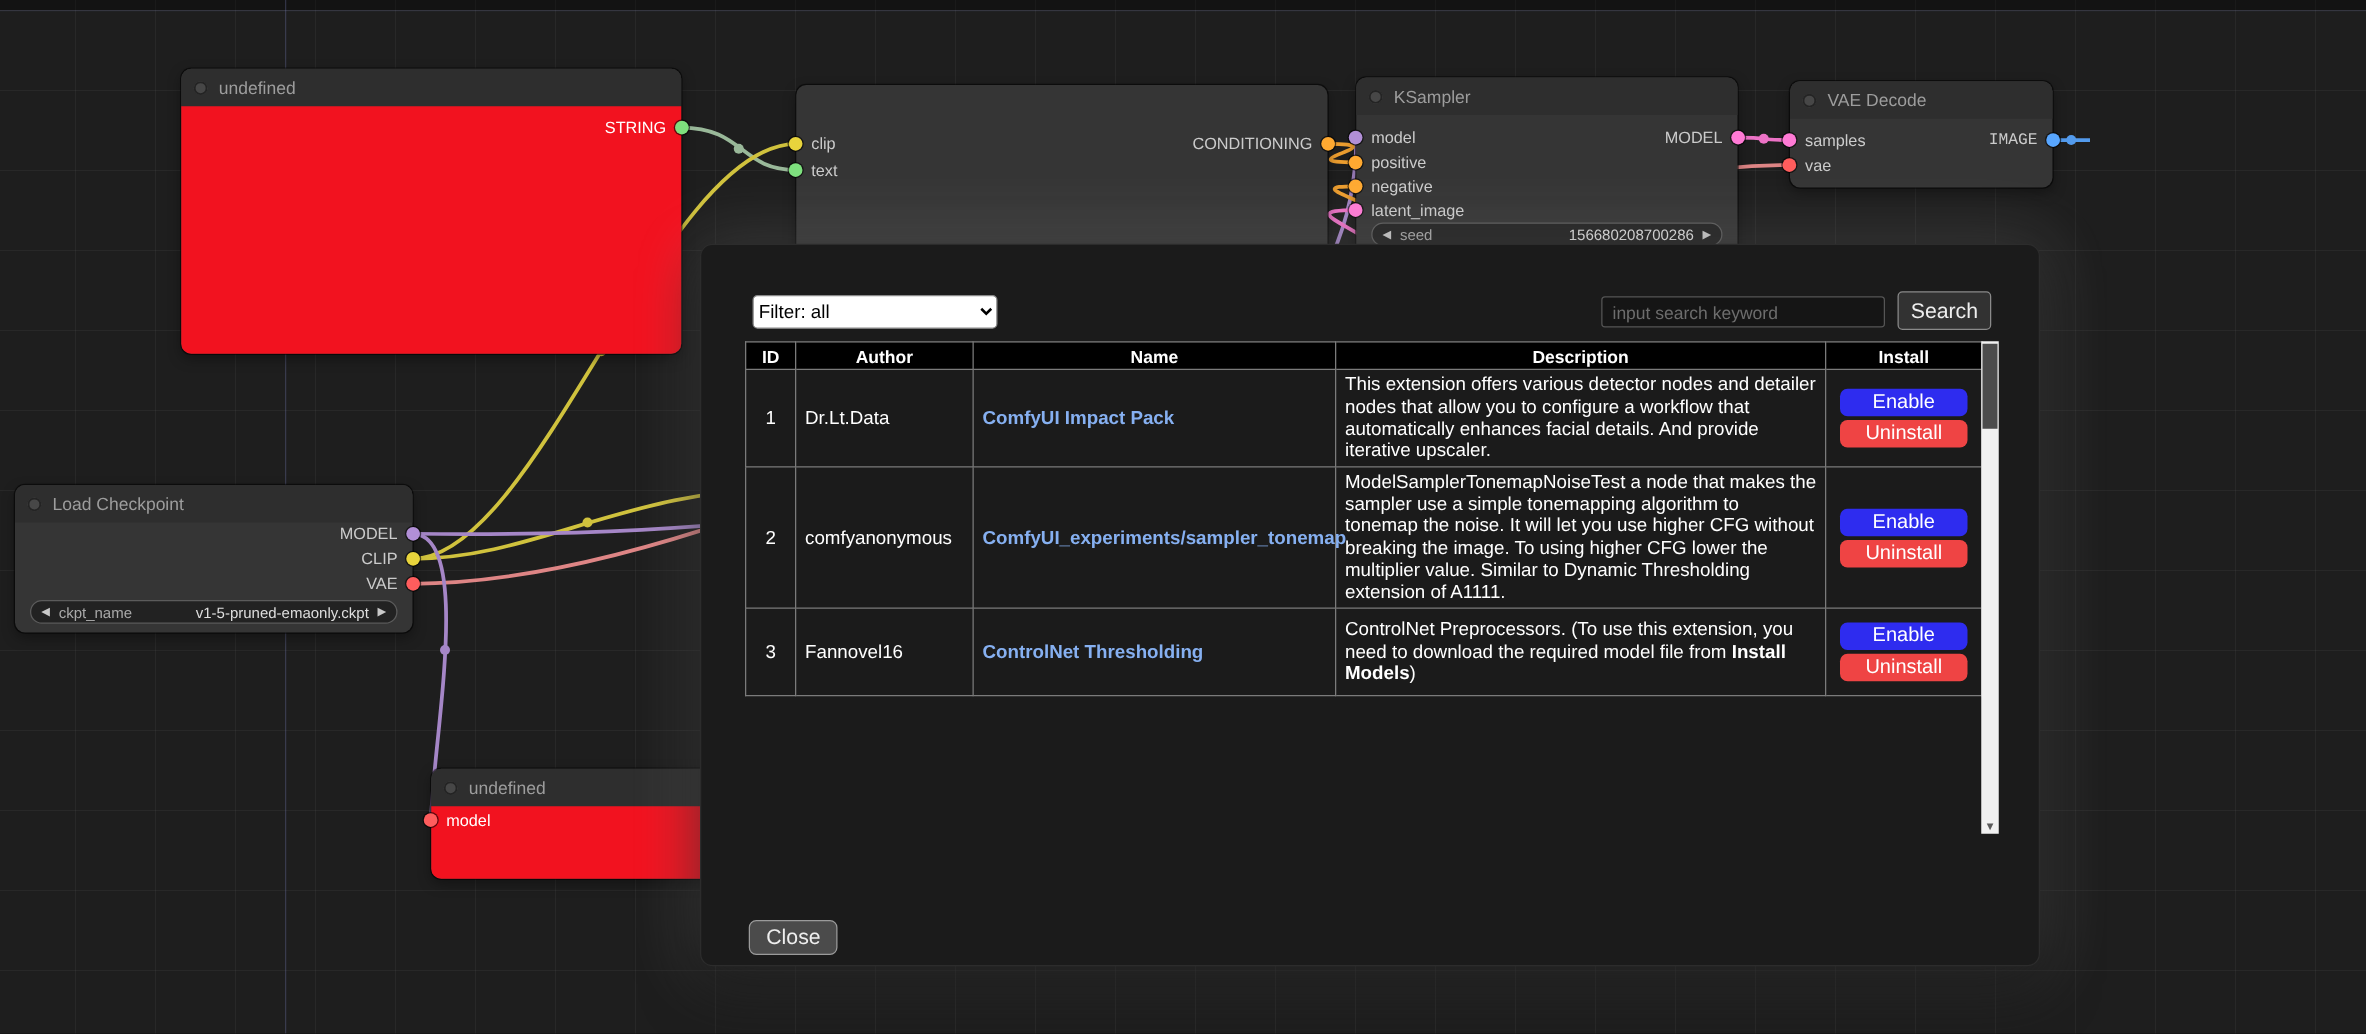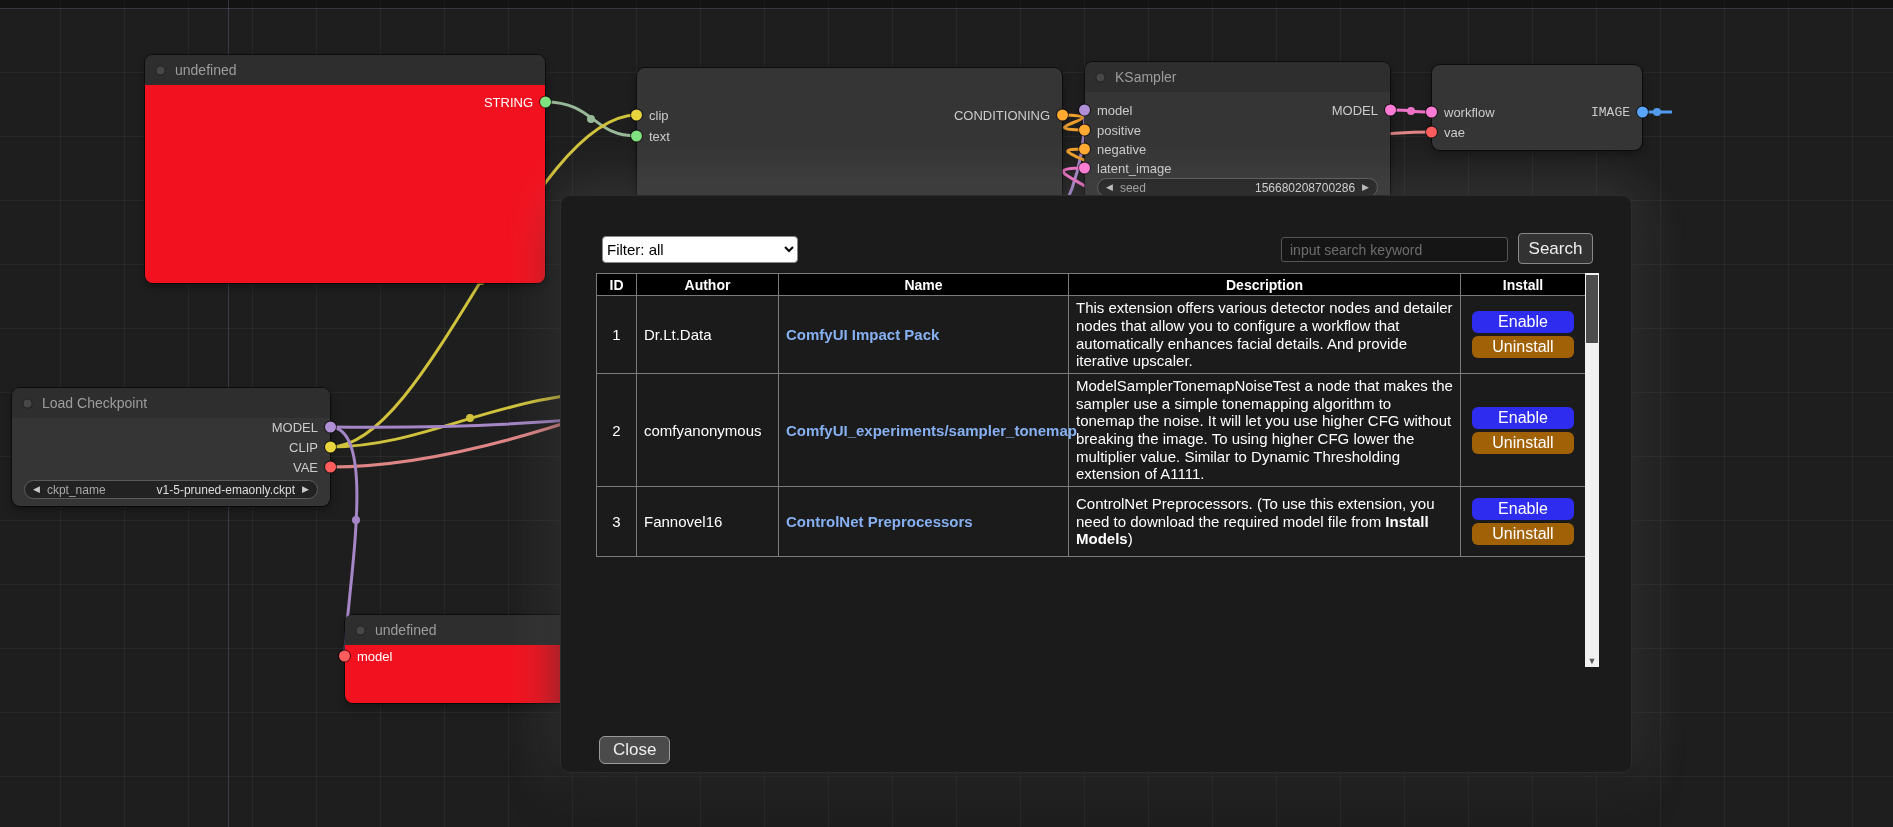--- a/index.html
+++ b/index.html
@@ -45,21 +45,21 @@
   #table-wrap{position:absolute;left:35px;top:77px;width:1003px;height:394px;}
   .mtable{border-collapse:collapse;width:989px;table-layout:fixed;color:#fff;}
   .mtable th{background:#000;border:1px solid #7b7b7b;font-size:14px;font-weight:bold;padding:2px 4px;height:17px;}
   .mtable td{border:1px solid #7b7b7b;padding:3px 7px;vertical-align:middle;font-size:15px;}
   .cell-id{text-align:center;}
   .name-link{color:#86b0f1;font-weight:bold;cursor:pointer;}
   .cell-desc{font-size:13px;line-height:1.18;}
   .btn-enable,.btn-uninstall{display:block;width:102px;margin:3px auto;padding:2px 0;border:none;border-radius:6px;
     color:#fff;font-size:16px;cursor:pointer;font-family:"Liberation Sans",sans-serif;text-align:center;}
   .btn-enable{background:#2e2cef;}
-  .btn-uninstall{background:#a16207;}
+  .btn-uninstall{background:#ef4444;}
   .scrollbar{position:absolute;right:0;top:0;width:14px;height:100%;background:#f1f1f1;}
   .scroll-thumb{position:absolute;left:1px;right:1px;top:2px;height:68px;background:#4c4c4c;cursor:grab;}
   .scroll-arrow-down{position:absolute;bottom:1px;left:0;right:0;text-align:center;color:#5a5a5a;font-size:9px;cursor:pointer;}
   #close-btn{position:absolute;left:38px;top:540px;padding:3px 13px;background:#4b4b4b;border:1px solid #9b9b9b;
     border-radius:6px;color:#eee;font-size:17px;cursor:pointer;font-family:"Liberation Sans",sans-serif;}
 </style>
 </head>
 <body>
 
 <div id="canvas">
@@ -145,24 +145,28 @@
     </div>
     <div class="widget" style="top:116px;">
       <span class="warrow">◀</span>
       <span>seed</span>
       <span class="wval">156680208700286</span>
       <span class="warrow">▶</span>
     </div>
   </div>
 
   <div class="node" style="left:1432px;top:65px;width:210px;height:85px;">
+    <div class="node-title">
+      <span class="tdot"></span>
+      <span>VAE Decode</span>
+    </div>
     <div class="node-body"></div>
     <div class="slot in" style="top:47px;">
       <span class="dot" style="background:#ff7ad5;"></span>
-      <span>workflow</span>
+      <span>samples</span>
     </div>
     <div class="slot in" style="top:67px;">
       <span class="dot" style="background:#ff5d5d;"></span>
       <span>vae</span>
     </div>
     <div class="slot out" style="top:47px;font-family:Liberation Mono, monospace;">
       <span class="dot" style="background:#58a6ff;"></span>
       <span>IMAGE</span>
     </div>
   </div>
@@ -248,21 +252,21 @@
             <td><span class="name-link">ComfyUI_experiments/sampler_tonemap</span></td>
             <td class="cell-desc"><span>ModelSamplerTonemapNoiseTest a node that makes the sampler use a simple tonemapping algorithm to tonemap the noise. It will let you use higher CFG without breaking the image. To using higher CFG lower the multiplier value. Similar to Dynamic Thresholding extension of A1111.</span><b></b><span></span></td>
             <td>
               <button class="btn-enable">Enable</button>
               <button class="btn-uninstall">Uninstall</button>
             </td>
           </tr>
           <tr style="height:70px;">
             <td class="cell-id">3</td>
             <td>Fannovel16</td>
-            <td><span class="name-link">ControlNet Preprocessors</span></td>
+            <td><span class="name-link">ControlNet Thresholding</span></td>
             <td class="cell-desc"><span>ControlNet Preprocessors. (To use this extension, you need to download the required model file from </span><b>Install Models</b><span>)</span></td>
             <td>
               <button class="btn-enable">Enable</button>
               <button class="btn-uninstall">Uninstall</button>
             </td>
           </tr>
         </tbody>
       </table>
       <div class="scrollbar">
         <div class="scroll-thumb"></div>

